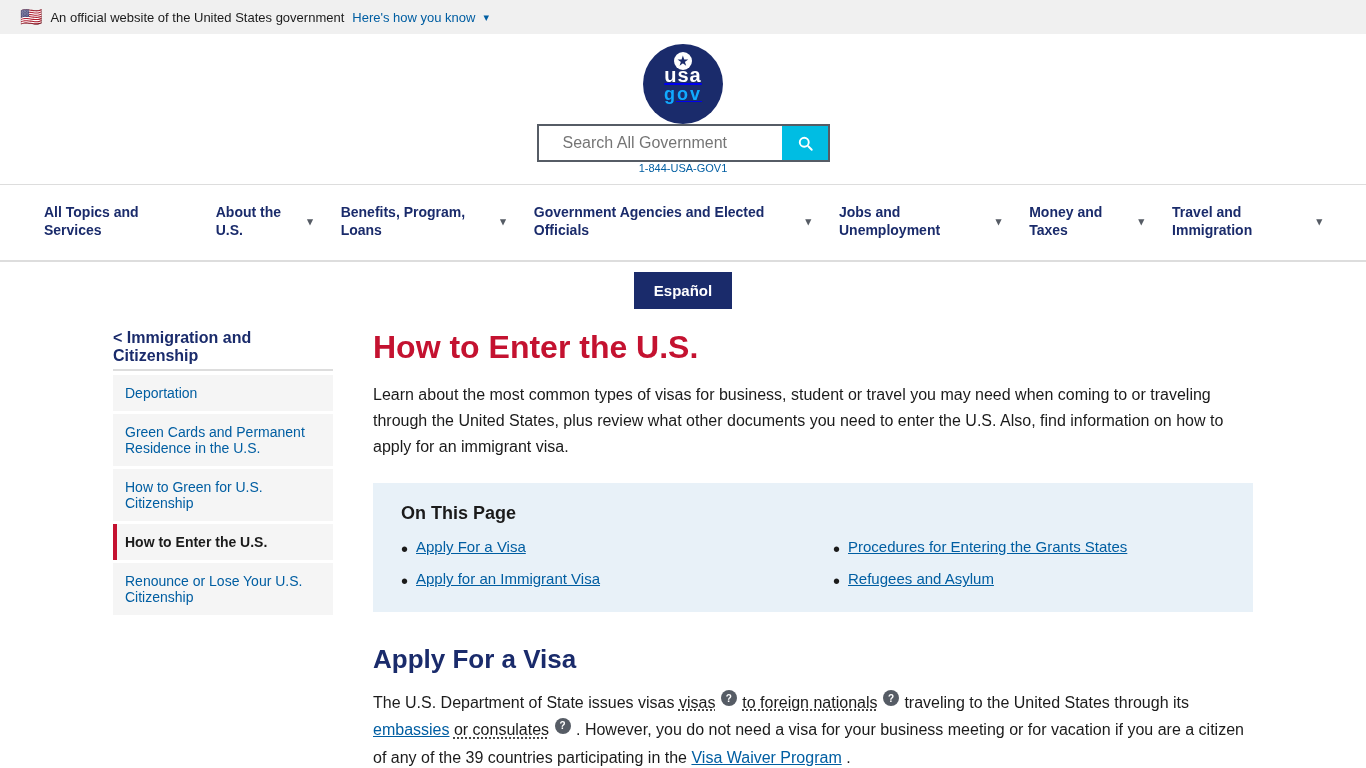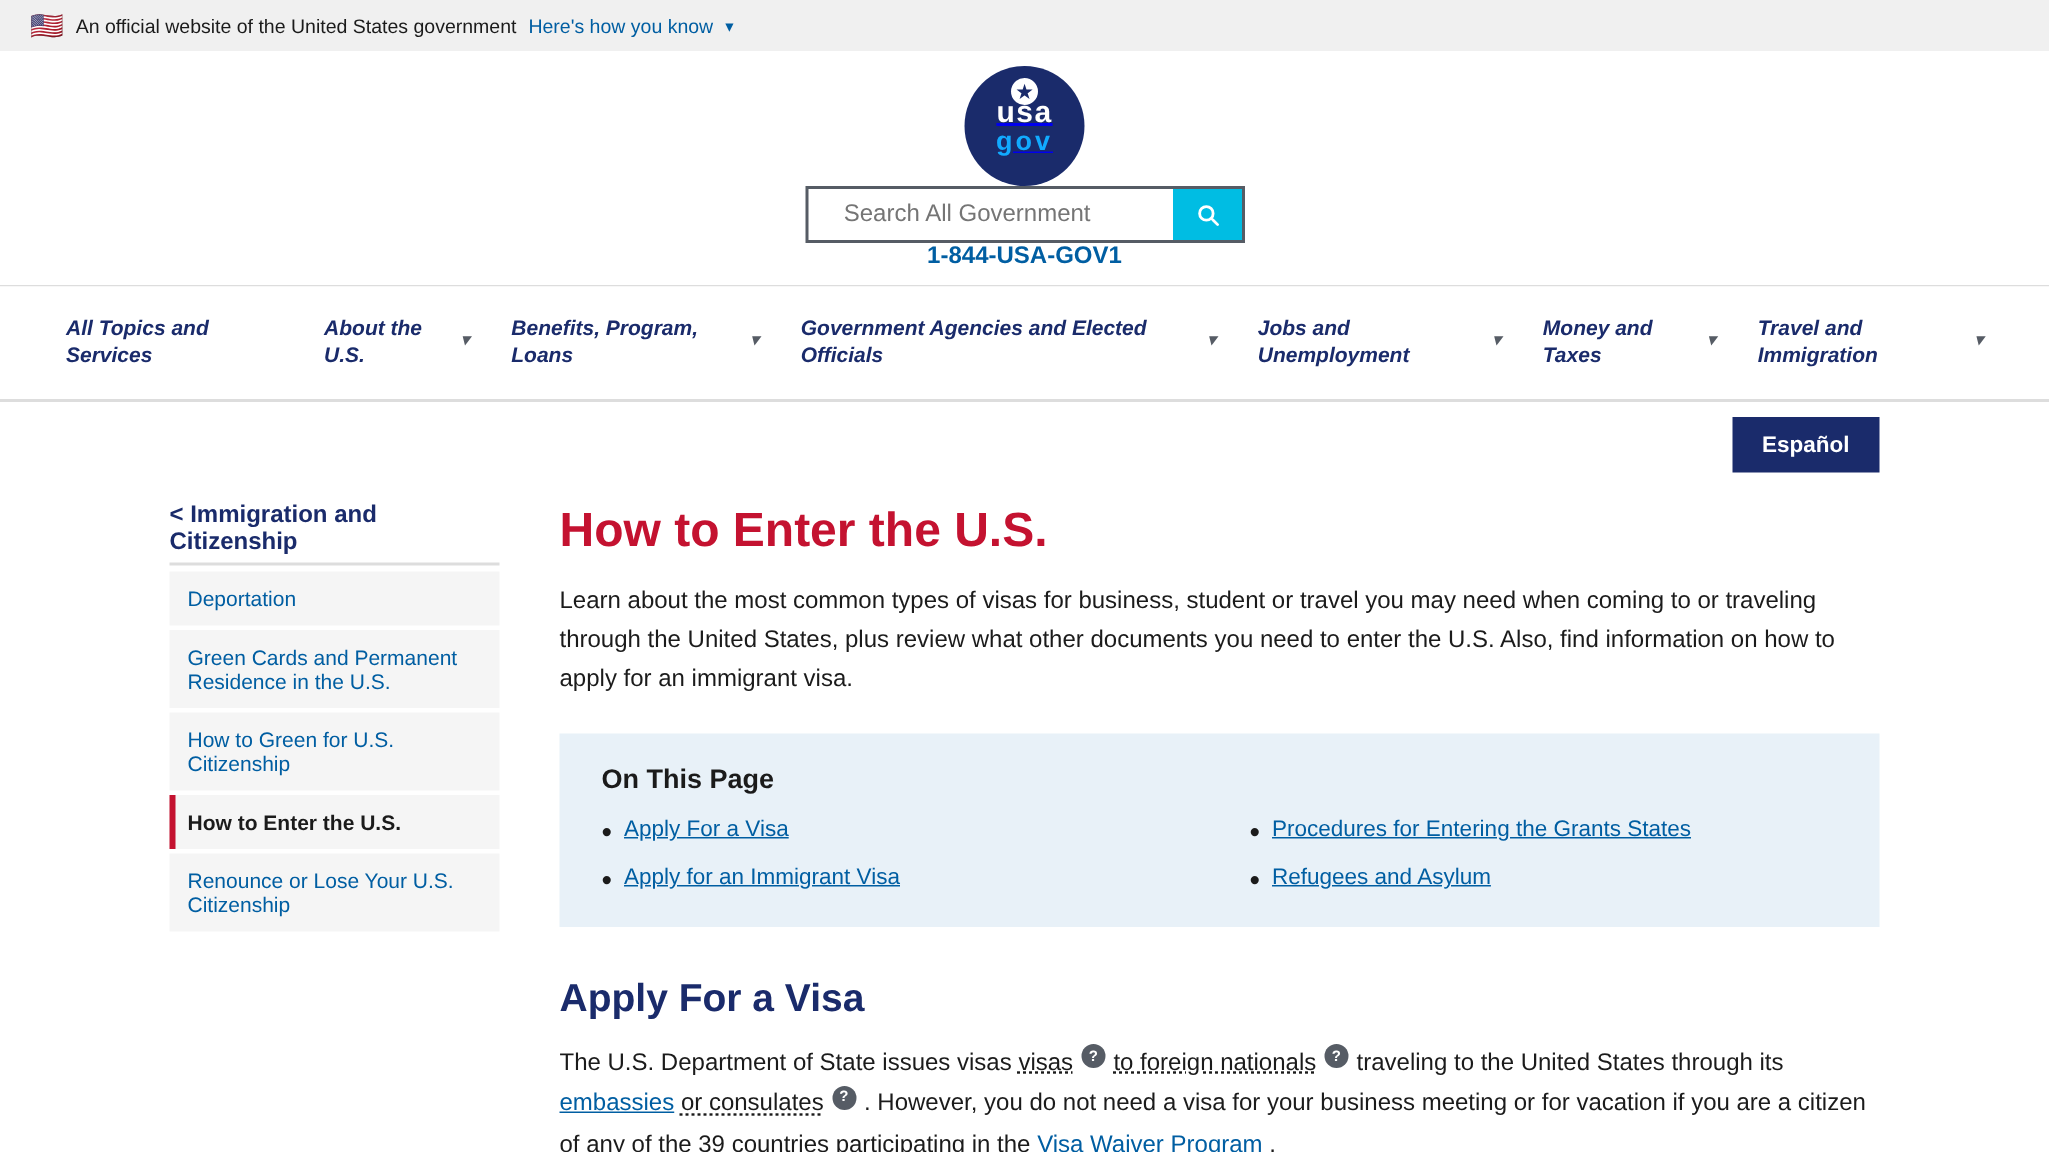--- a/index.html
+++ b/index.html
@@ -91,33 +91,32 @@
       background: #00bde3;
       border: none;
       padding: 8px 14px;
       cursor: pointer;
       color: white;
       font-size: 18px;
       display: flex;
       align-items: center;
     }
 
-    .phone-link { color: #005ea2; text-decoration: none; font-size: 16px; font-weight: 700; white-space: nowrap; text-align: center; }
+    .phone-link { color: #005ea2; text-decoration: none; font-size: 11px; font-weight: 400; white-space: nowrap; text-align: center; }
 
     
     .main-nav {
       background: #fff;
       border-bottom: 2px solid #ddd;
       padding: 0 30px;
     }
     .nav-list {
       display: flex;
       list-style: none;
       gap: 0;
-      font-style: italic;
     }
     .nav-item {
       position: relative;
     }
     .nav-link {
       display: flex;
       align-items: center;
       gap: 4px;
       padding: 18px 14px;
       text-decoration: none;
@@ -135,21 +134,21 @@
       display: flex;
       max-width: 1200px;
       margin: 0 auto;
       padding: 20px 30px;
       gap: 40px;
     }
 
     
     .espanol-bar {
       display: flex;
-      justify-content: flex-end;
+      justify-content: center;
       max-width: 1200px;
       margin: 0 auto;
       padding: 10px 30px 0;
     }
     .espanol-btn {
       background: #1a2b6b;
       color: white;
       border: none;
       padding: 10px 20px;
       font-size: 15px;

